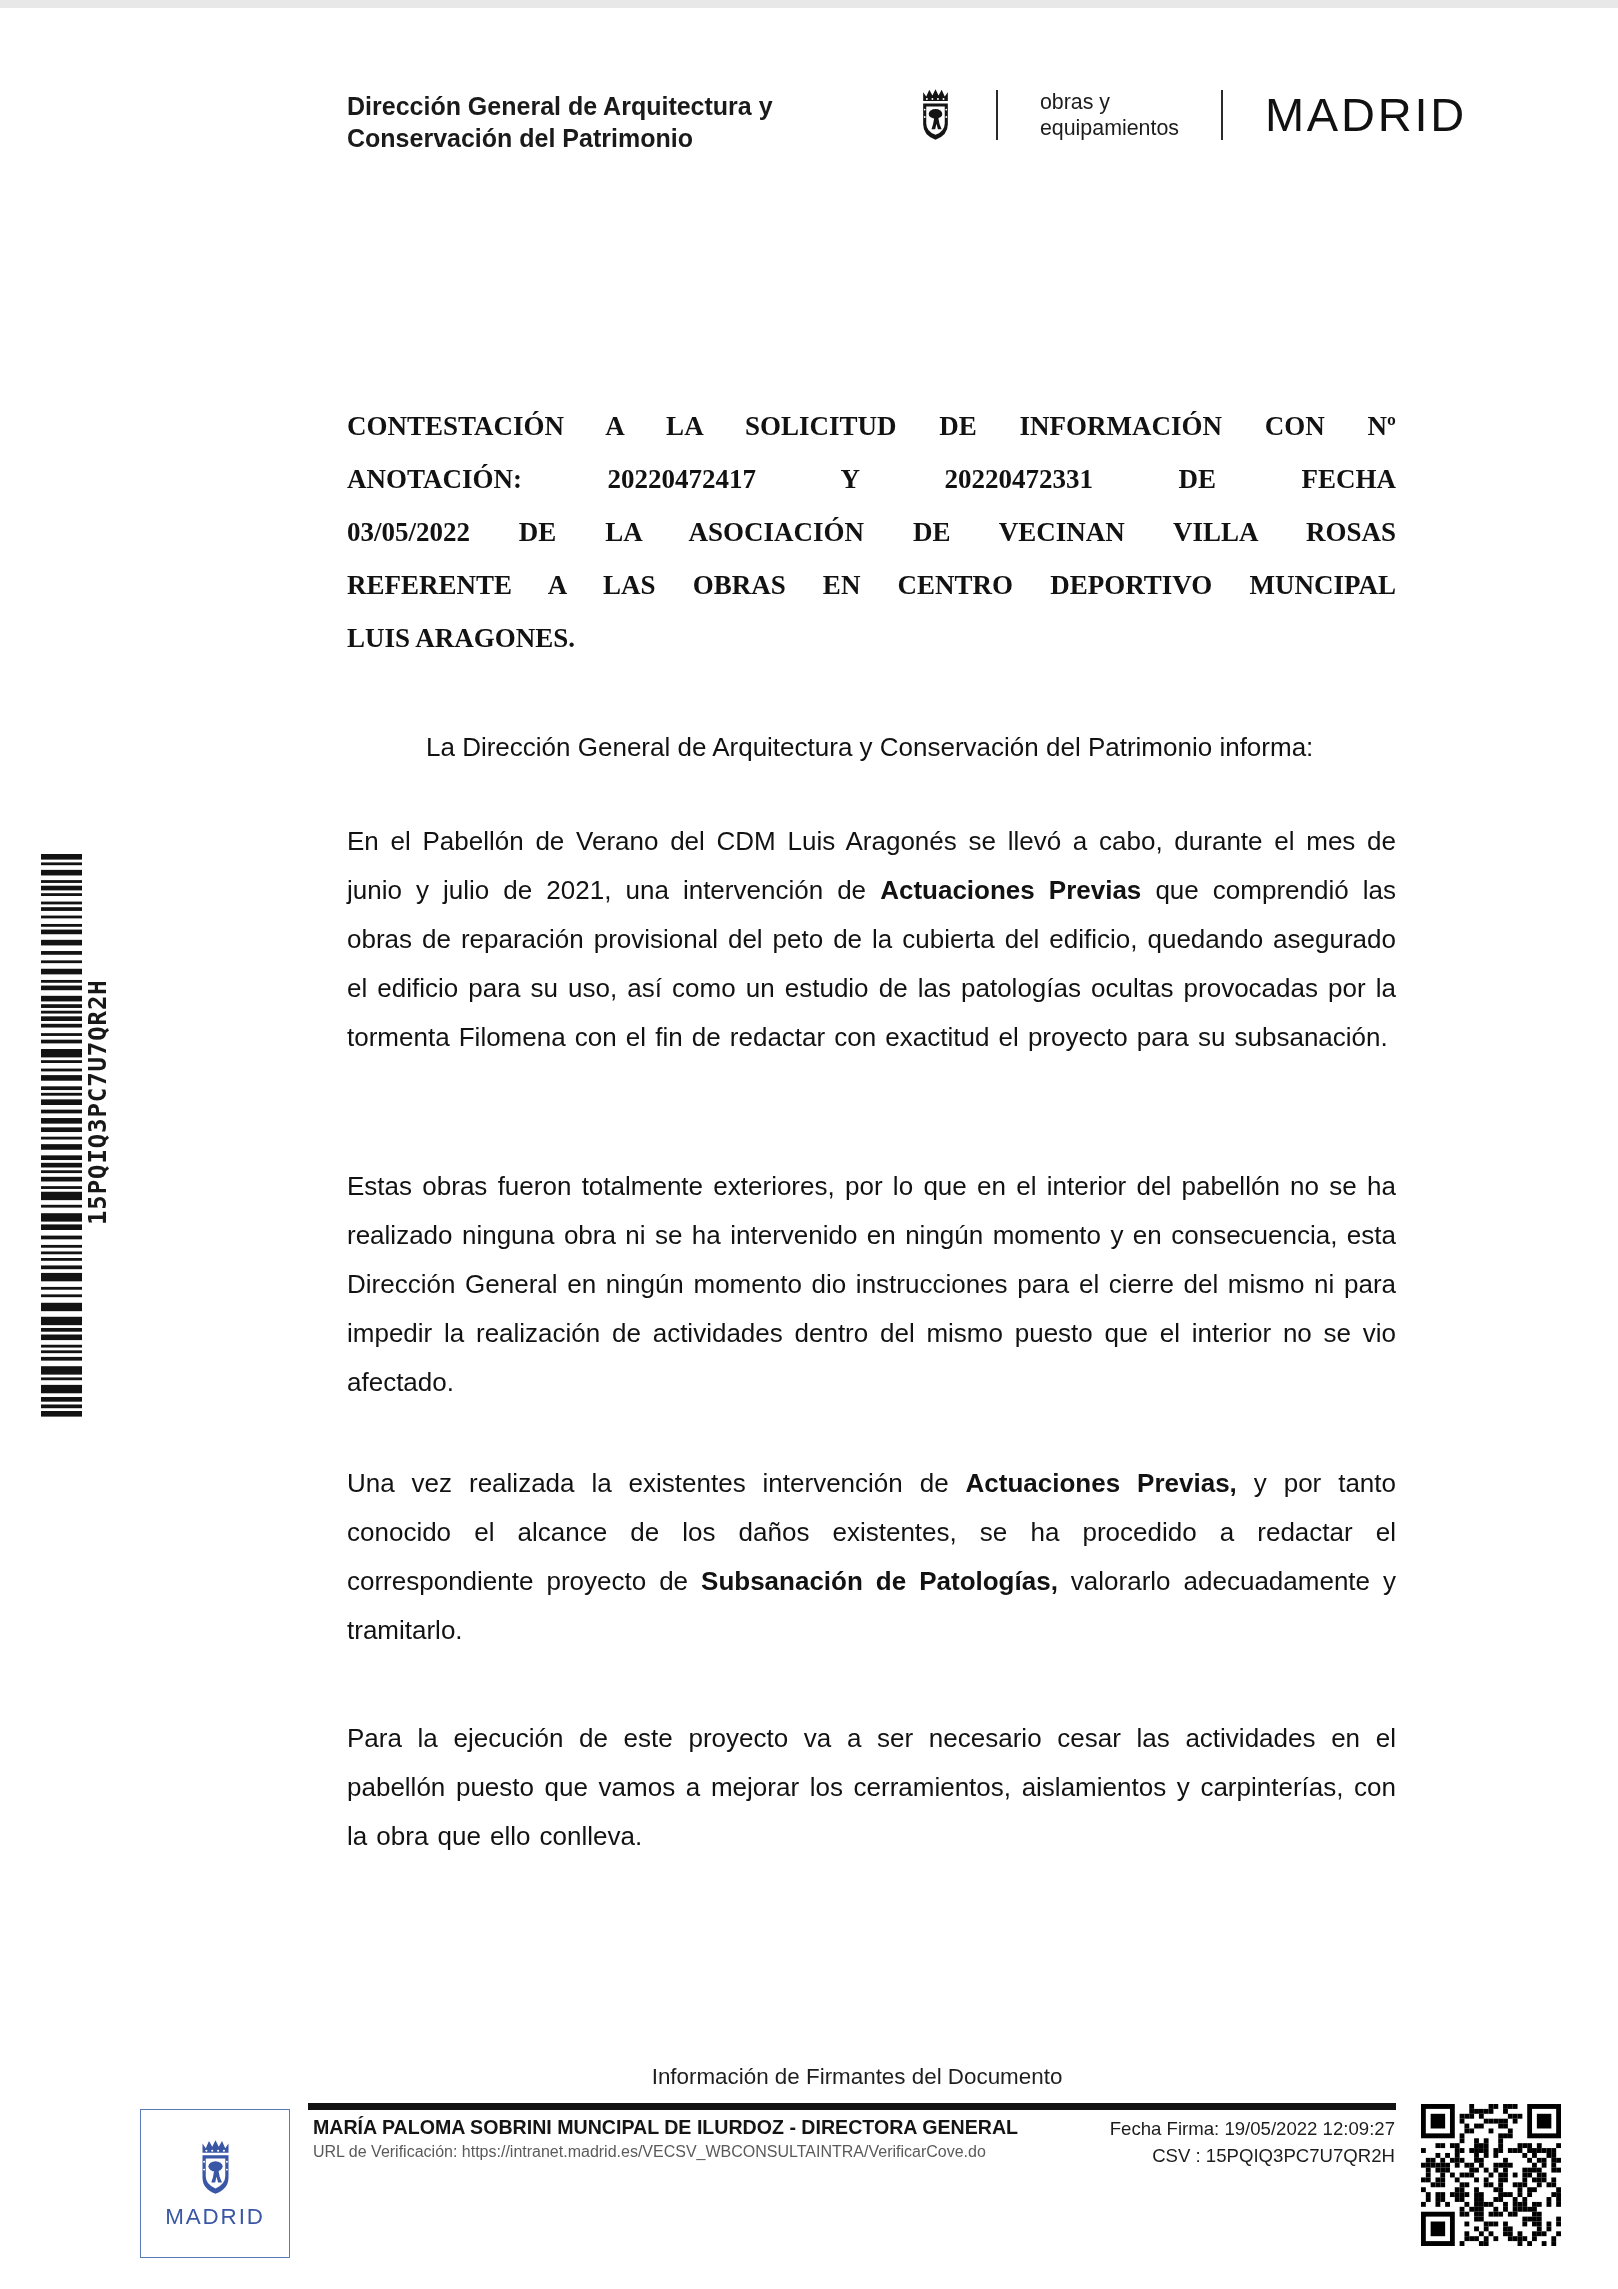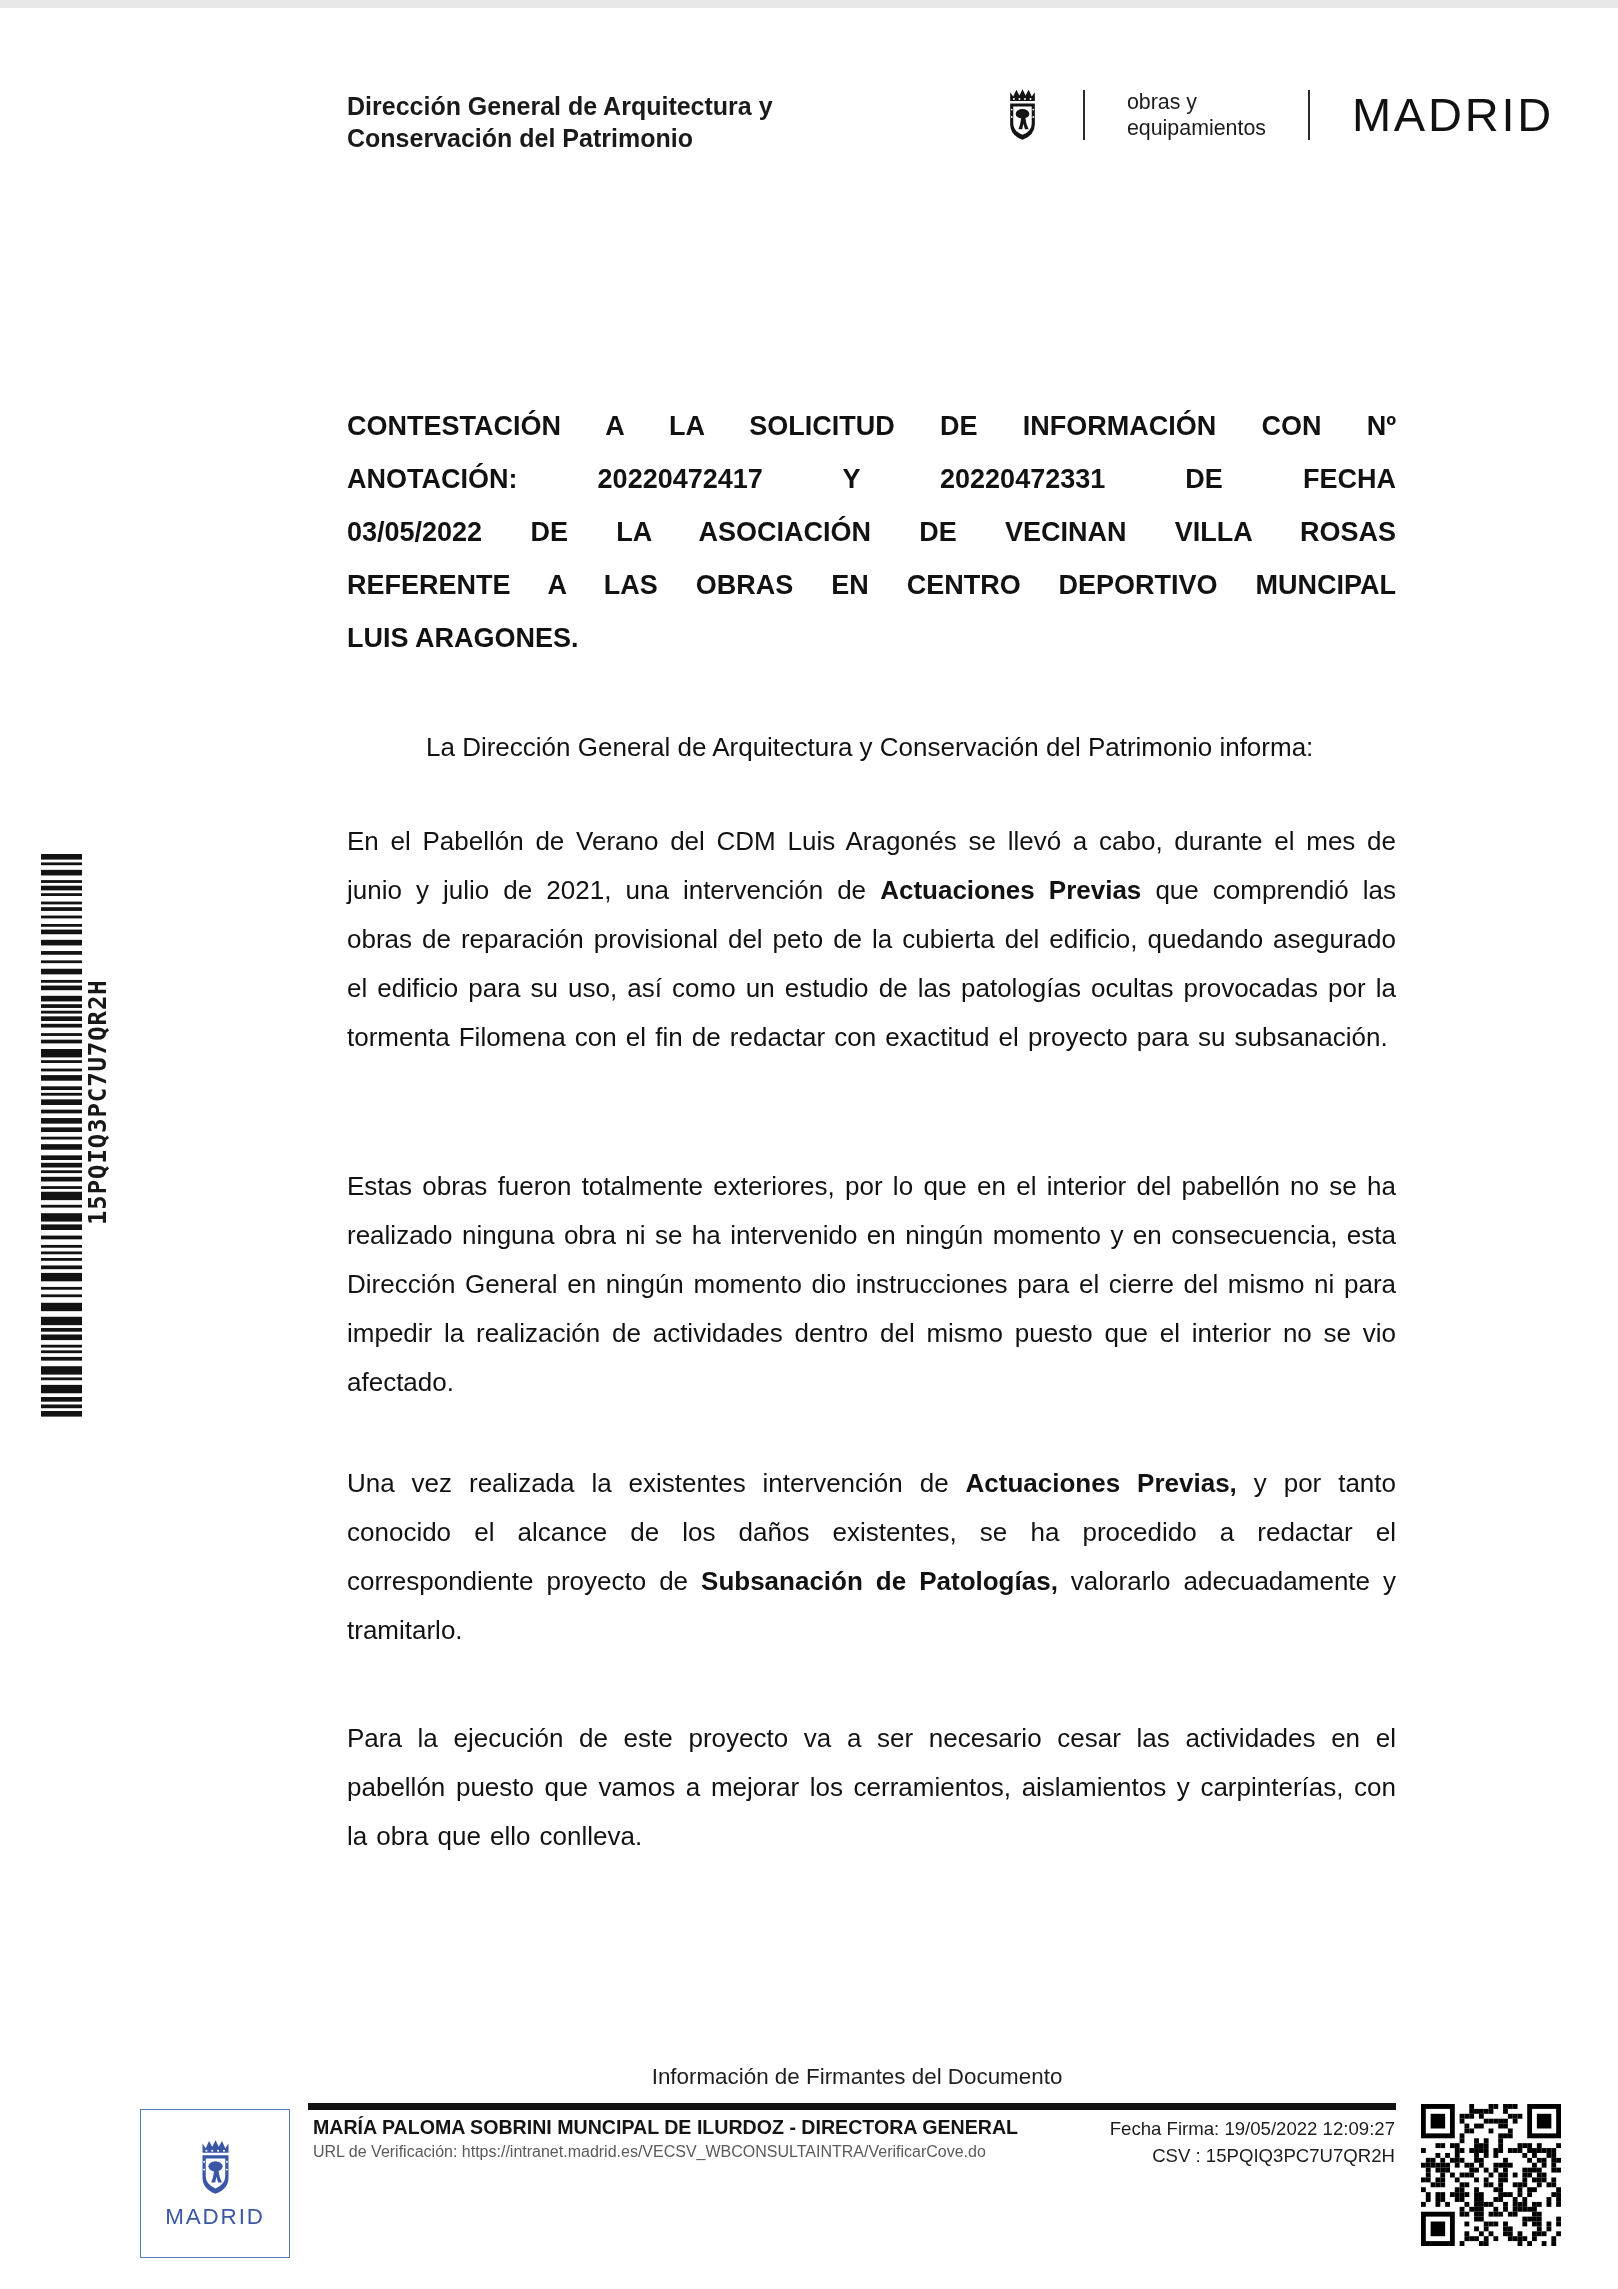--- a/index.html
+++ b/index.html
@@ -4,38 +4,38 @@
 <style>
   html,body{margin:0;padding:0;background:#e8e8e8;}
   .page{
     position:relative; width:1618px; height:2290px; background:#ffffff;
     font-family:"Liberation Sans", sans-serif; color:#1a1a1a; overflow:hidden;
     margin:8px auto;
   }
 
   
   .dept{position:absolute; left:347px; top:82px; font-size:25px; line-height:32px; font-weight:bold;}
-  .logo-group{position:absolute; left:1004px; top:78px; display:flex; align-items:center; color:#141414;gap:27px;}
+  .logo-group{position:absolute; left:917px; top:78px; display:flex; align-items:center; color:#141414;gap:27px;}
   .crest-svg{display:block;}
   .logo-divider{width:1.9px; height:50px; background:#2a2a2a; margin:0 15px;}
   .area-text{font-size:21.4px; line-height:26px; color:#1c1c1c;}
   .wordmark{font-size:47px; letter-spacing:2.8px; font-weight:400; color:#111; white-space:nowrap;}
 
   
   .barcode-wrap{position:absolute; left:41px; top:846px; width:41px; height:571px;}
   .barcode-text{
     position:absolute; left:82px; top:937px; height:280px; width:32px;
     writing-mode:vertical-rl; transform:rotate(180deg);
     font-family:"DejaVu Sans Mono", monospace; font-size:24px; font-weight:bold;
     letter-spacing:0.9px; color:#181818; display:flex; align-items:center;
   }
 
   
   .doc-title{position:absolute; left:347px; top:392px; width:1049px; font-weight:bold; font-size:27px; color:#121212;}
-  .title-line{line-height:53px; text-align:justify; text-align-last:justify; white-space:normal;}
+  .title-line{line-height:53px; text-align:justify; text-align-last:justify; white-space:normal;font-family:Liberation Serif, serif;}
   .title-line.last{text-align-last:left;}
   .intro{position:absolute; left:347px; top:718px; width:1049px; font-size:26px; line-height:43px;
          text-indent:79px; text-align:justify; color:#121212;}
   .para{position:absolute; left:347px; width:1049px; font-size:26px; line-height:49px;
         text-align:justify; word-spacing:1.9px; color:#121212; margin:0;}
   .para.p1{top:809px;}
   .para.p2{top:1154px;}
   .para.p3{top:1451px;}
   .para.p4{top:1706px;}
   .rich-bold{font-weight:bold;}

